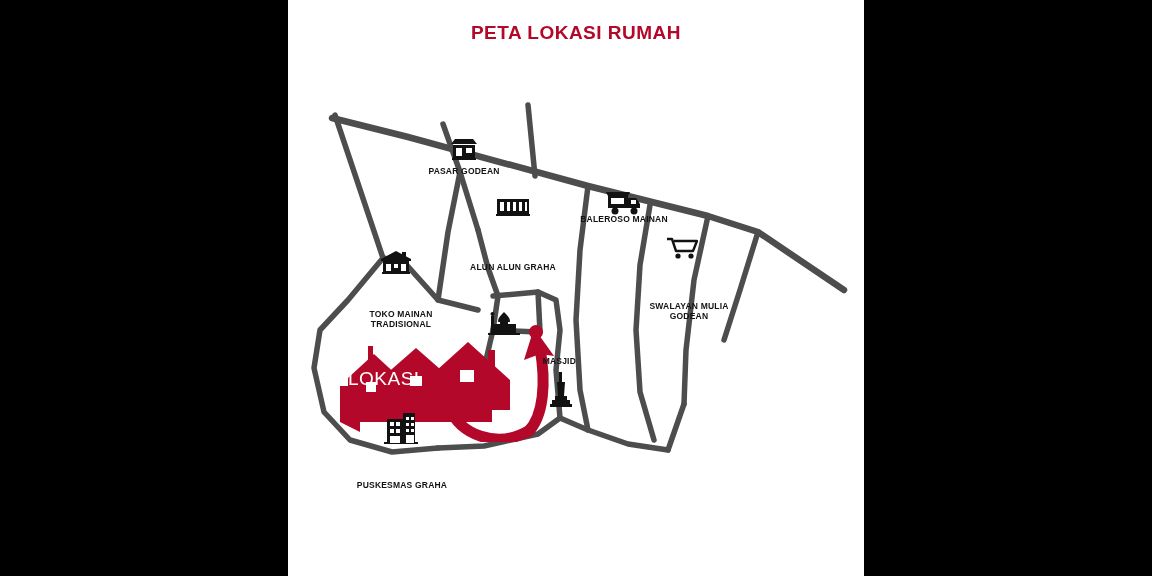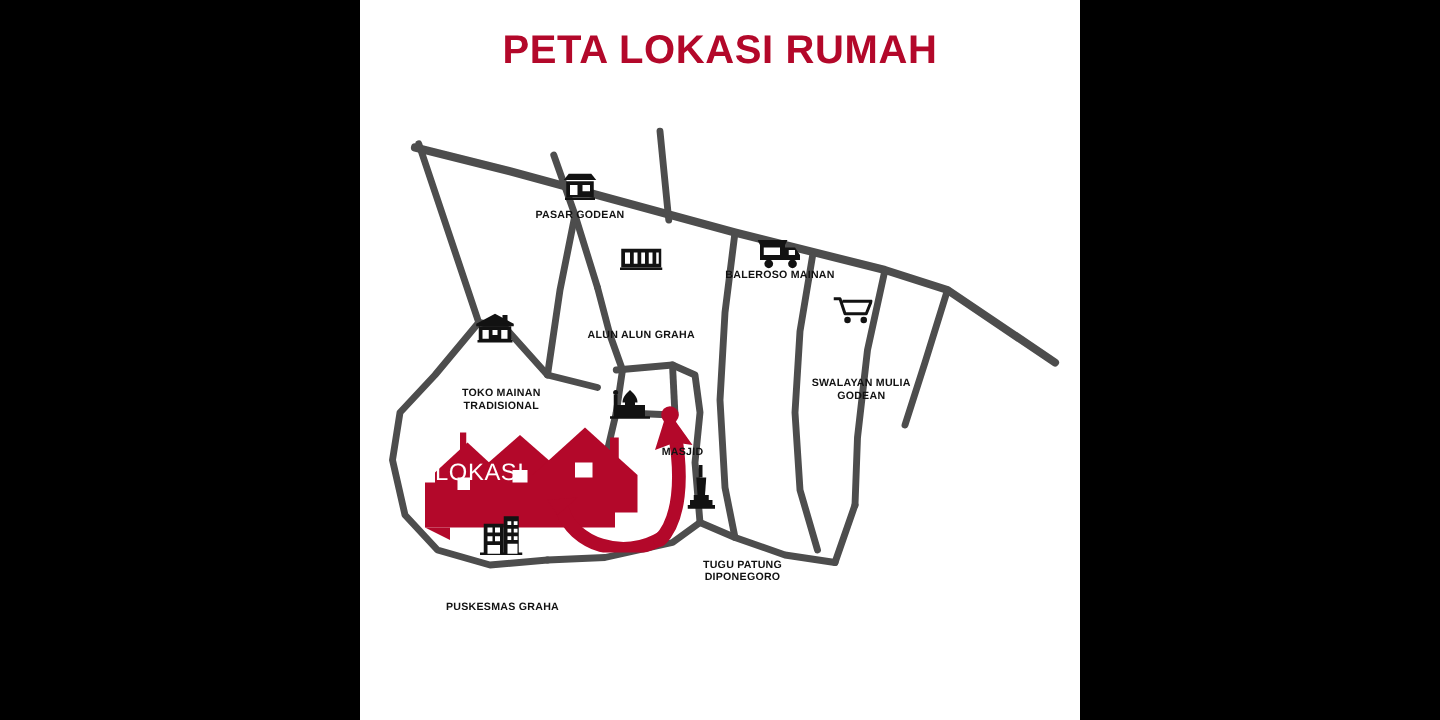--- a/index.html
+++ b/index.html
@@ -32,21 +32,21 @@
     left: 0;
     top: 22px;
     width: 576px;
     text-align: center;
     line-height: 1.12;
   }
   #title .line {
     display: block;
     color: #b3082a;
     font-weight: bold;
-    font-size: 32px;
+    font-size: 19px;
     letter-spacing: 0.5px;
   }
   #mapsvg {
     position: absolute;
     left: 0;
     top: 0;
     width: 576px;
     height: 576px;
   }
   .poi {
@@ -218,33 +218,31 @@
     <svg class="icon" style="left:200px; top:308px; width:32px; height:28px;" viewBox="0 0 32 28">
       <g fill="#121212">
         <path d="M12 14 C12 8 20 8 20 14 L20 26 L12 26 Z"></path>
         <rect x="4" y="16" width="24" height="10"></rect>
         <path d="M16 4 C12 8 10 10 10 14 L22 14 C22 10 20 8 16 4 Z"></path>
         <rect x="3" y="8" width="3" height="18"></rect>
         <circle cx="4.5" cy="6" r="2"></circle>
         <rect x="0" y="25" width="32" height="2"></rect>
       </g>
     </svg>
-    <div class="poi" style="left:228px; top:316px; width:60px; text-align:center;">MASJID</div>
+    <div class="poi" style="left:228px; top:316px; width:60px; text-align:right;">MASJID</div>
 
     <svg class="icon" style="left:262px; top:372px; width:22px; height:36px;" viewBox="0 0 22 36">
       <g fill="#121212">
         <rect x="9" y="0" width="3" height="10"></rect>
         <path d="M7 10 L15 10 L14 24 L8 24 Z"></path>
         <rect x="5" y="24" width="12" height="4"></rect>
         <rect x="2" y="28" width="18" height="4"></rect>
         <rect x="0" y="32" width="22" height="3"></rect>
       </g>
     </svg>
-    <div class="poi" style="left:238px; top:406px; width:136px;">TUGU PATUNG
-DIPONEGORO</div>
 
     <svg class="icon" style="left:96px; top:410px; width:34px; height:34px;" viewBox="0 0 34 34">
       <g fill="#121212">
         <rect x="3" y="9" width="16" height="24"></rect>
         <rect x="19" y="3" width="12" height="30"></rect>
         <rect x="0" y="32" width="34" height="2"></rect>
       </g>
       <g fill="#ffffff">
         <rect x="6" y="12" width="4" height="4"></rect>
         <rect x="12" y="12" width="4" height="4"></rect>

